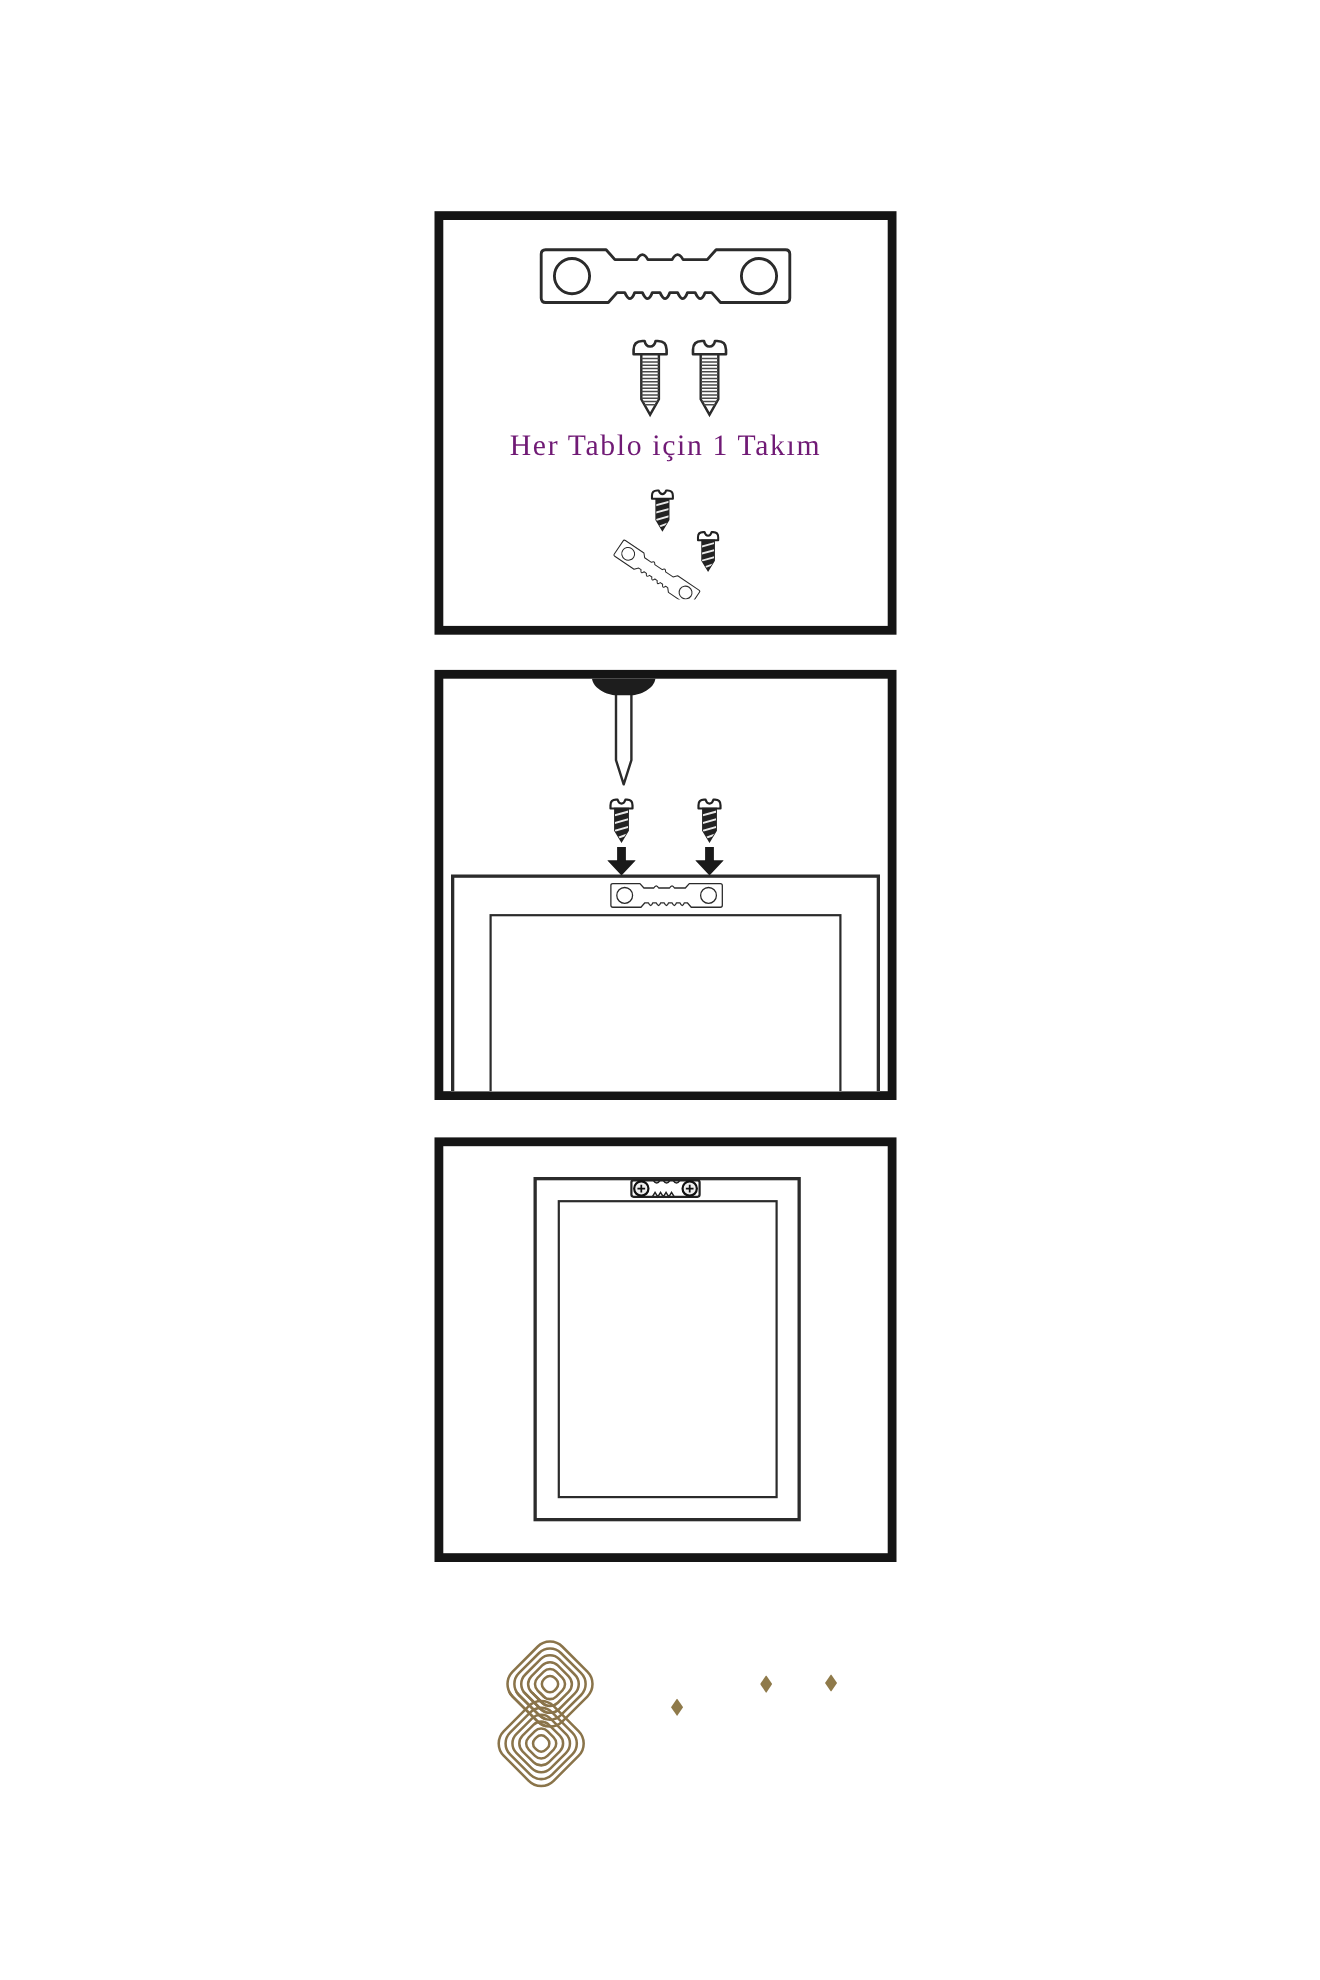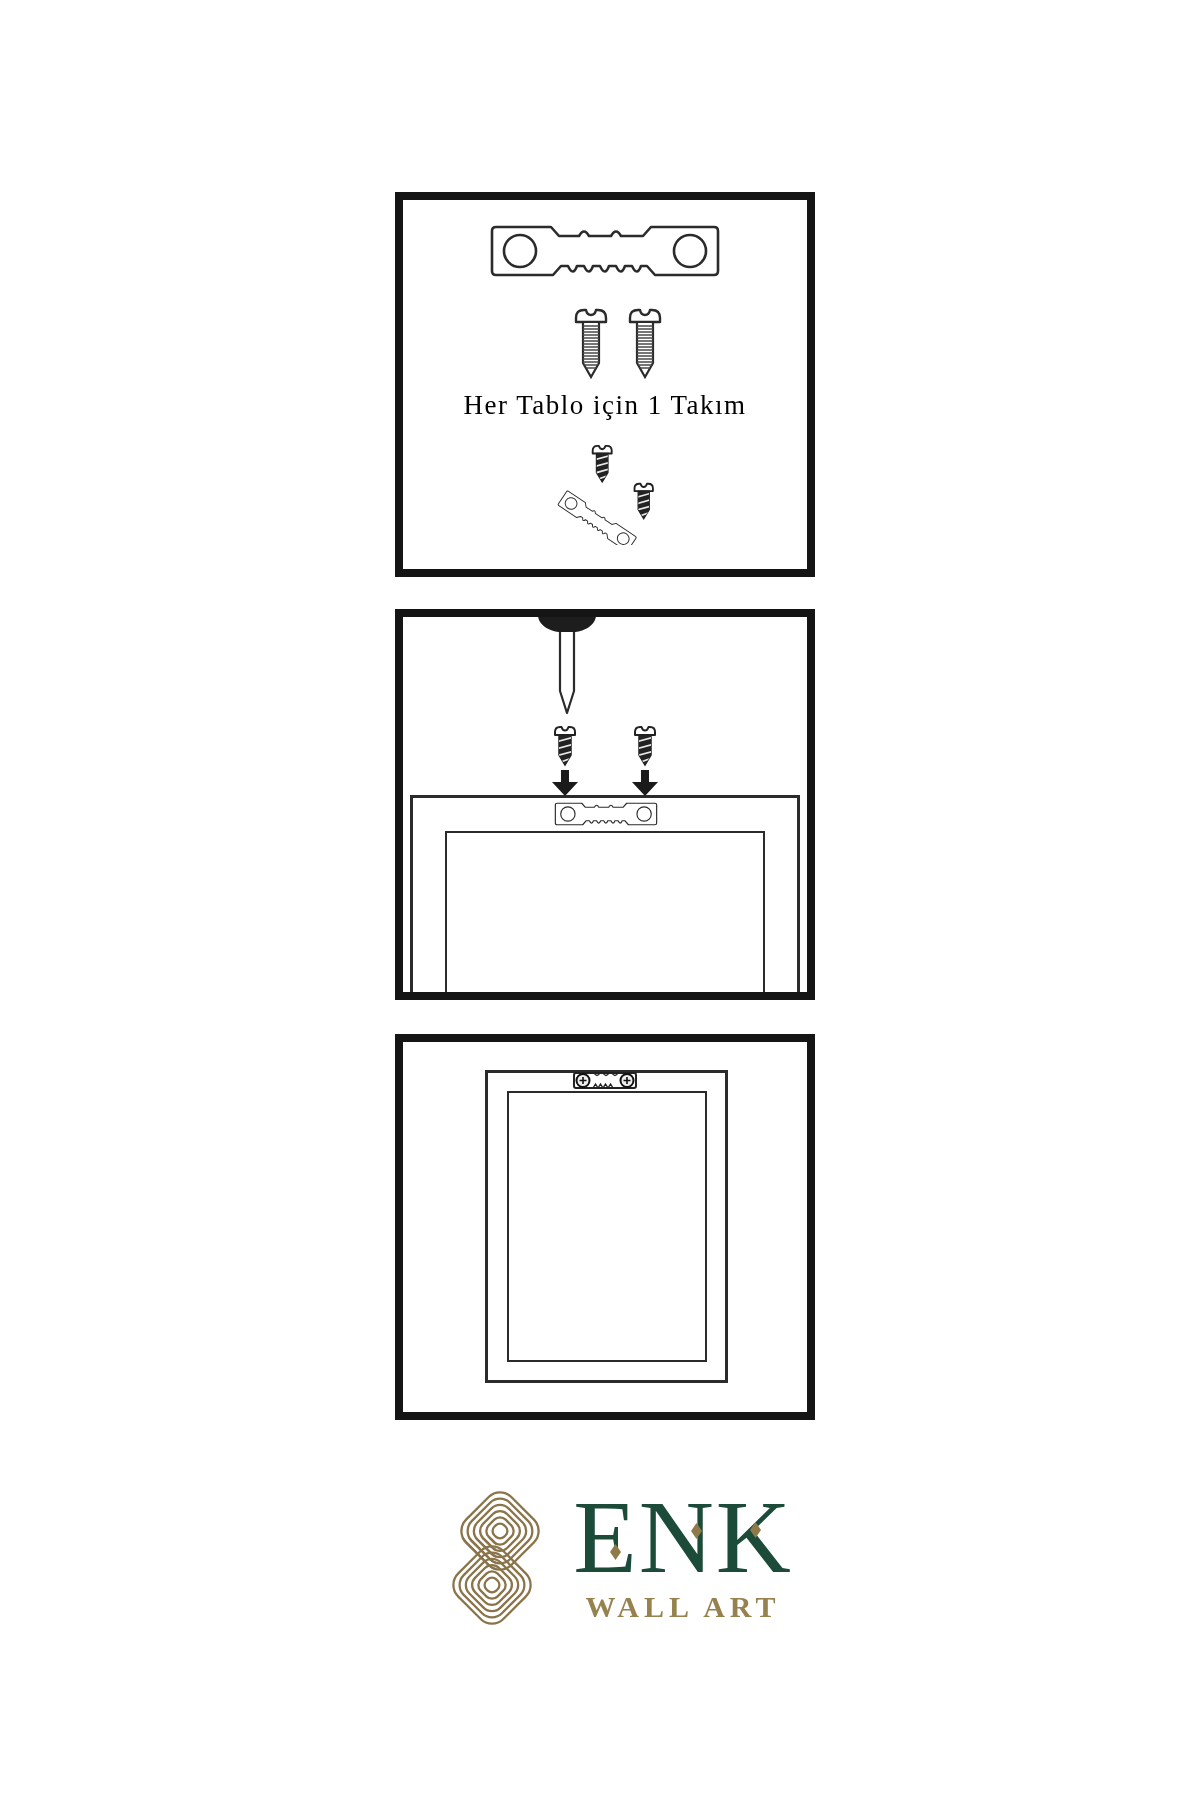--- a/index.html
+++ b/index.html
@@ -5,21 +5,21 @@
   html,body{margin:0;padding:0;background:#ffffff;}
   #canvas{position:relative;width:1200px;height:1800px;background:#ffffff;overflow:hidden;
           font-family:"Liberation Serif", serif;}
   .panel{position:absolute;left:395px;width:420px;border:8px solid #151515;background:#ffffff;
          box-sizing:border-box;overflow:hidden;}
   .panel .abs{position:absolute;}
   #panel-kit{top:192px;height:385px;}
   #panel-nail{top:609px;height:391px;}
   #panel-hung{top:1034px;height:386px;}
   .caption{position:absolute;left:0;top:190px;width:404px;text-align:center;
-           font-size:27px;letter-spacing:1.5px;color:#000000;font-weight:400;}
+           font-size:27px;letter-spacing:1.5px;color:#701a75;font-weight:400;}
   .frame-outline{position:absolute;border:3px solid #2b2b2b;background:#ffffff;box-sizing:border-box;}
   .frame-inner{position:absolute;border:2px solid #2b2b2b;background:#ffffff;box-sizing:border-box;}
   
   #logo{position:absolute;left:420px;top:1478px;width:400px;height:170px;}
   #knot{position:absolute;left:12px;top:4px;}
   #logo-text{position:absolute;left:138px;top:16px;width:250px;text-align:center;}
   #brand-wordmark{font-size:104px;line-height:86px;letter-spacing:2px;color:#1d4b3a;font-weight:400;}
   #brand-subtitle{margin-top:10px;font-size:30px;letter-spacing:5px;color:#97824d;font-weight:700;}
   .diamond{position:absolute;background:#8f7a4a;width:11px;height:16px;
            clip-path:polygon(50% 0,100% 50%,50% 100%,0 50%);}
@@ -169,22 +169,18 @@
             <rect x="-32" y="-32" width="64" height="64" rx="16"></rect>
               <rect x="-27" y="-27" width="54" height="54" rx="14"></rect>
             <rect x="-22" y="-22" width="44" height="44" rx="12"></rect>
               <rect x="-17" y="-17" width="34" height="34" rx="10"></rect>
             <rect x="-12" y="-12" width="24" height="24" rx="8"></rect>
               <rect x="-7" y="-7" width="14" height="14" rx="6"></rect>
           </g>
         </g>
       </g>
     </svg>
-    <div id="logo-text">
-      <div id="brand-wordmark">ENK</div>
-      <div id="brand-subtitle">WALL ART</div>
-    </div>
     <div class="diamond" style="left:190px;top:66px"></div>
     <div class="diamond" style="left:271px;top:45px"></div>
     <div class="diamond" style="left:330px;top:44px"></div>
   </div>
 
 </div>
 
 </body></html>

